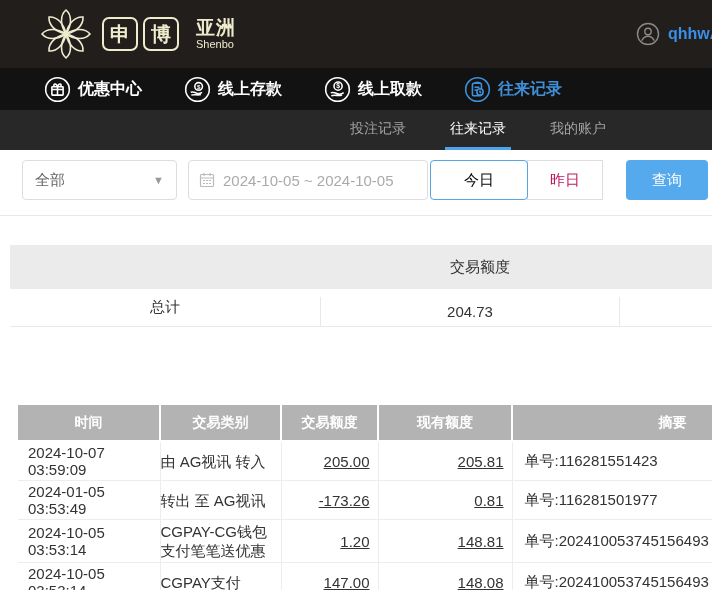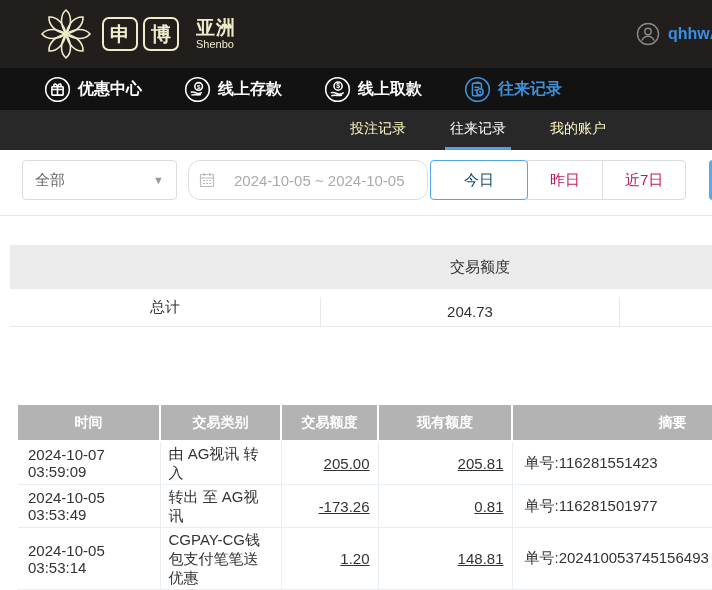--- a/index.html
+++ b/index.html
@@ -23,39 +23,39 @@
   .main-nav { height:42px; background:#121212; display:flex; align-items:center;
     padding:0 10px 0 44px; gap:42px; }
   .nav-item { display:flex; align-items:center; gap:7px; color:#fff; font-size:16px;
     font-weight:bold; cursor:pointer; white-space:nowrap; }
   .nav-item.active { color:#4090d8; }
   .nav-item svg { display:block; }
 
   
   .tab-bar { height:40px; background:#282828; display:flex; align-items:stretch;
     padding-left:345px; gap:34px; }
-  .tab { display:flex; align-items:center; font-size:14px; color:#fef9c3;
+  .tab { display:flex; align-items:center; font-size:14px; color:#a3a3a3;
     cursor:pointer; border-bottom:3px solid transparent; padding:0 5px; white-space:nowrap; }
   .tab.active { color:#fff; border-bottom-color:#4fa3e8; }
 
   
   .filter-row { display:flex; align-items:center; margin:8px 0 0 22px; height:44px; }
   .select-box { width:155px; height:40px; border:1px solid #ddd; border-radius:4px;
     display:flex; align-items:center; padding:0 12px; font-size:15px; color:#666; cursor:pointer; }
   .select-caret { margin-left:auto; color:#999; font-size:11px; }
-  .date-box { width:240px; height:40px; border:1px solid #ddd; border-radius:12px;
-    display:flex; align-items:center; padding:0 10px; margin-left:11px; font-size:15px; color:#aaa; cursor:text;gap:11px; }
+  .date-box { width:240px; height:40px; border:1px solid #ddd; border-radius:4px;
+    display:flex; align-items:center; padding:0 10px; margin-left:11px; font-size:15px; color:#aaa; cursor:text; }
   .date-box svg { margin-right:8px; flex:none; }
   .date-box span { white-space:nowrap; }
   .quick-group { display:flex; margin-left:2px; }
   .quick-btn { height:40px; background:#fff; border:1px solid #ddd; font-size:15px;
     color:#be185d; cursor:pointer; padding:0 22px;
     font-family:"Liberation Sans","DejaVu Sans",sans-serif; }
   .quick-btn + .quick-btn { margin-left:-1px; }
-  .quick-btn.first { border-radius:4px; border-color:#54a6e8; color:#0c4a6e; position:relative; z-index:1; padding:0 33px; }
+  .quick-btn.first { border-radius:4px; border-color:#54a6e8; color:#000000; position:relative; z-index:1; padding:0 33px; }
   .quick-btn.last { border-radius:0 4px 4px 0; }
   .search-btn { height:40px; width:82px; margin-left:23px; background:#55aaee; color:#fff;
     border:none; border-radius:4px; font-size:15px; cursor:pointer;
     font-family:"Liberation Sans","DejaVu Sans",sans-serif; }
   .hr-line { height:1px; background:#e8e8e8; margin-top:13px; }
 
   
   .summary { margin:29px 0 0 10px; width:820px; font-size:15px; color:#333; }
   .summary-head { height:44px; background:#ebebeb; position:relative; }
   .summary-head span { position:absolute; left:320px; width:300px; text-align:center; line-height:44px; }
@@ -67,21 +67,21 @@
   
   .records { margin:78px 0 0 18px; width:814px; border-collapse:collapse; table-layout:fixed;
     font-size:15px; color:#333; }
   .records th { background:#b3b3b3; color:#fff; font-size:14px; font-weight:bold;
     height:36px; text-align:center; border-right:2px solid #fff; border-bottom:2px solid #fff; }
   .records th:last-child { border-right:none; }
   .records td { height:38px; border-right:1px solid #e9eef2; border-bottom:1px solid #e9eef2;
     background:#fff; padding:2px 0; }
   .records td:last-child { border-right:none; }
   .records td.c-time { padding-left:10px; text-align:left; }
-  .records td.c-type { padding-left:8px; padding-right:8px; text-align:left; line-height:19px; }
+  .records td.c-type { padding-left:0; padding-right:8px; text-align:left; line-height:19px; }
   .records td.c-amt, .records td.c-bal { padding-right:8px; text-align:right;text-decoration:underline; }
   .records td.c-sum { padding-left:12px; text-align:left; }
 </style>
 </head>
 <body>
 
 <div class="page">
 
   <div class="top-header">
     <div class="logo-wrap">
@@ -170,21 +170,20 @@
       <svg width="16" height="16" viewBox="0 0 16 16" fill="none" stroke="#bbb" stroke-width="1.2">
         <rect x="1.5" y="2.5" width="13" height="12" rx="1"></rect>
         <path d="M1.5 6 H14.5 M5 1 V4 M11 1 V4"></path>
         <path d="M4 8.5 H6 M7 8.5 H9 M10 8.5 H12 M4 11.5 H6 M7 11.5 H9 M10 11.5 H12" stroke-width="1"></path>
       </svg>
       <span>2024-10-05 ~ 2024-10-05</span>
     </div>
     <div class="quick-group">
       <button class="quick-btn first">今日</button>
       <button class="quick-btn">昨日</button>
-      <button class="quick-btn last">近7日</button>
     </div>
     <button class="search-btn">查询</button>
   </div>
 
   <div class="hr-line"></div>
 
   <div class="summary">
     <div class="summary-head">
       <span>交易额度</span>
     </div>
@@ -214,21 +213,21 @@
     </thead>
     <tbody>
       <tr>
         <td class="c-time">2024-10-07 03:59:09</td>
         <td class="c-type">由 AG视讯 转入</td>
         <td class="c-amt">205.00</td>
         <td class="c-bal">205.81</td>
         <td class="c-sum">单号:116281551423</td>
       </tr>
       <tr>
-        <td class="c-time">2024-10-05 03:53:49</td>
+        <td class="c-time">2024-01-05 03:53:49</td>
         <td class="c-type">转出 至 AG视讯</td>
         <td class="c-amt">-173.26</td>
         <td class="c-bal">0.81</td>
         <td class="c-sum">单号:116281501977</td>
       </tr>
       <tr>
         <td class="c-time">2024-10-05 03:53:14</td>
         <td class="c-type">CGPAY-CG钱包支付笔笔送优惠</td>
         <td class="c-amt">1.20</td>
         <td class="c-bal">148.81</td>

